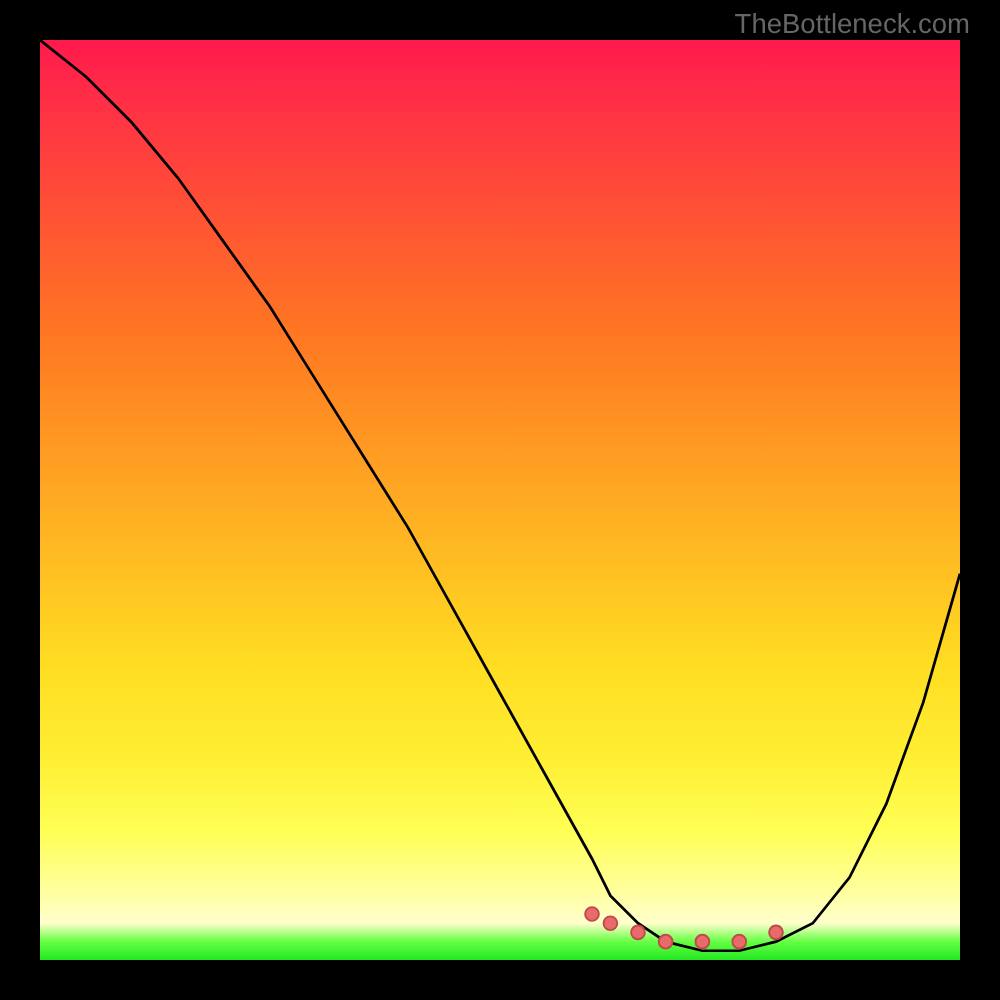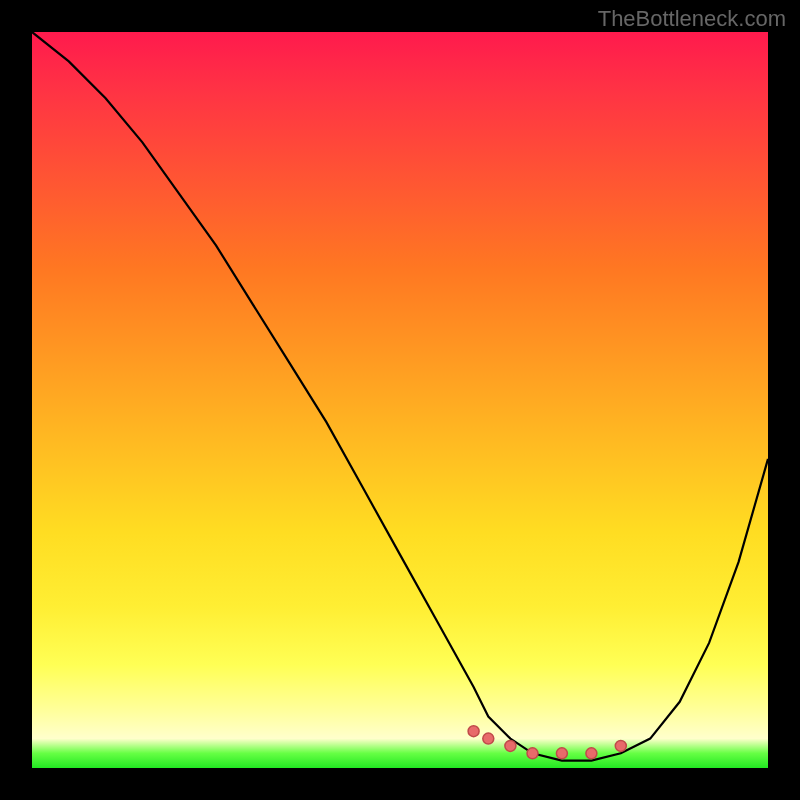--- a/index.html
+++ b/index.html
@@ -6,21 +6,21 @@
   body {
     width: 800px;
     height: 800px;
     background: #000;
     position: relative;
     font-family: Arial, sans-serif;
   }
   .watermark {
     position: absolute;
     top: 6px;
-    right: 14px;
+    right: 24px;
     color: #666;
     font-size: 22px;
     z-index: 10;
   }
   .plot-area {
     position: absolute;
     left: 32px;
     top: 32px;
     width: 736px;
     height: 736px;

